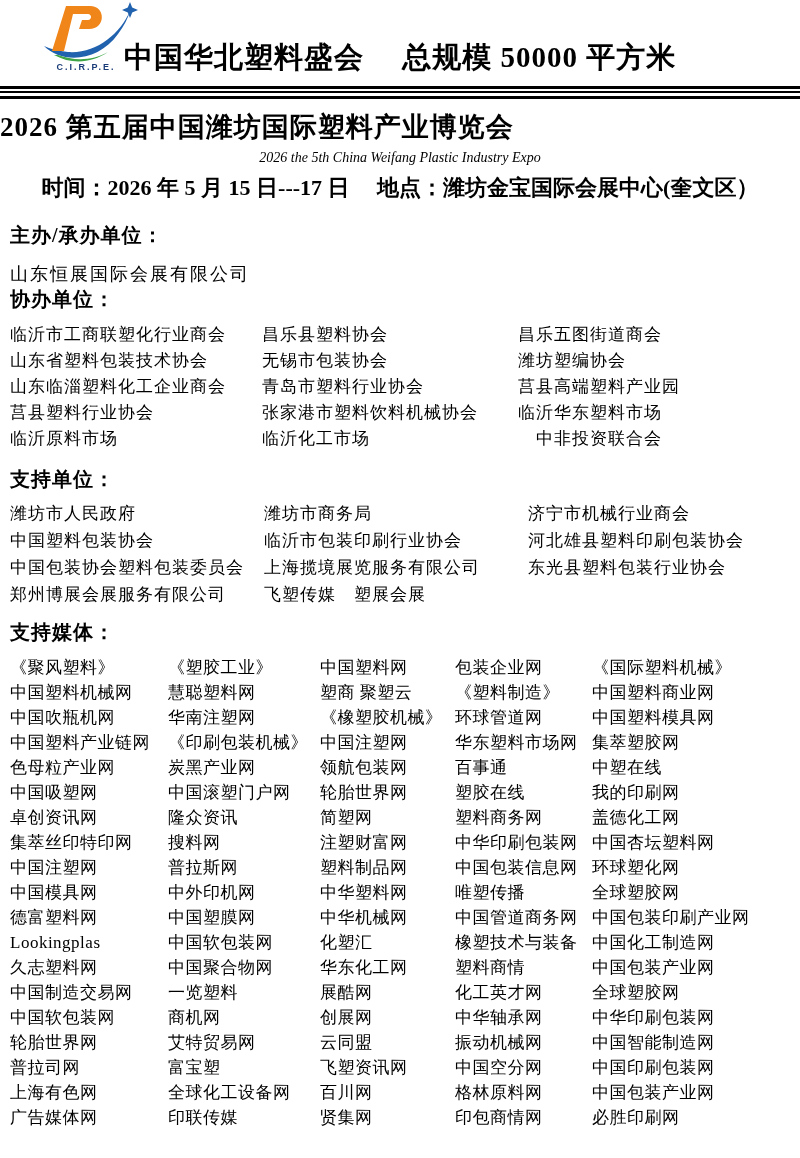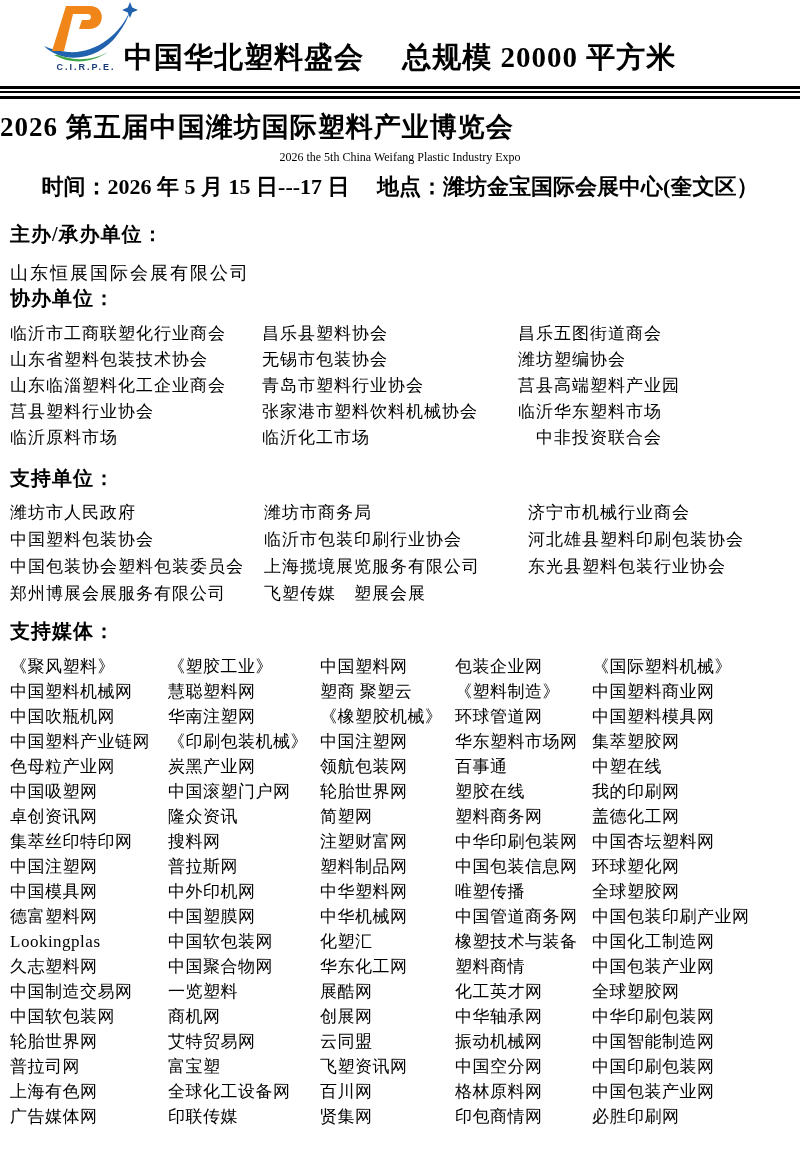--- a/index.html
+++ b/index.html
@@ -54,21 +54,22 @@
   
   .title-cn {
     margin-top: 10px;
     font-size: 27px;
     font-weight: bold;
     letter-spacing: 1px;
   }
   .title-en {
     margin-top: 5px;
     text-align: center;
-    font-size: 12px;
+    font-size: 14px;
+    font-style: italic;
   }
   .title-schedule {
     margin-top: 7px;
     text-align: center;
     font-size: 22px;
     font-weight: bold;
     white-space: pre;
   }
   
   .content { padding: 0 10px; }
@@ -121,21 +122,21 @@
         <path d="M14 44 C32 62 68 60 88 32 C94 24 98 16 100 9 C90 32 66 52 38 50 C28 49 20 47 14 44 Z" fill="#2162AE"></path>
 
         <path d="M24 53 C42 63 62 61 78 50 C62 59 44 59 28 53 Z" fill="#3FA546"></path>
 
         <path d="M36 4 h24 c16 0 16 23 -1 23 h-10 l3 -9 h6 c4 0 4 -6 0 -6 h-15 l-9 37 h-12 z" fill="#F08519"></path>
 
         <polygon points="100,0 102.2,5.6 108,8 102.2,10.4 100,16 97.8,10.4 92,8 97.8,5.6" fill="#2162AE"></polygon>
       </svg>
       <div class="logo-acronym">C.I.R.P.E.</div>
     </div>
-    <div class="banner-title">中国华北塑料盛会　 总规模 20000 平方米</div>
+    <div class="banner-title">中国华北塑料盛会　 总规模 50000 平方米</div>
   </div>
 
   <div class="divider"></div>
 
   <div class="title-cn">2026 第五届中国潍坊国际塑料产业博览会</div>
   <div class="title-en">2026 the 5th China Weifang Plastic Industry Expo</div>
   <div class="title-schedule">时间：2026 年 5 月 15 日---17 日　 地点：潍坊金宝国际会展中心(奎文区）</div>
 
   <div class="content">
 

